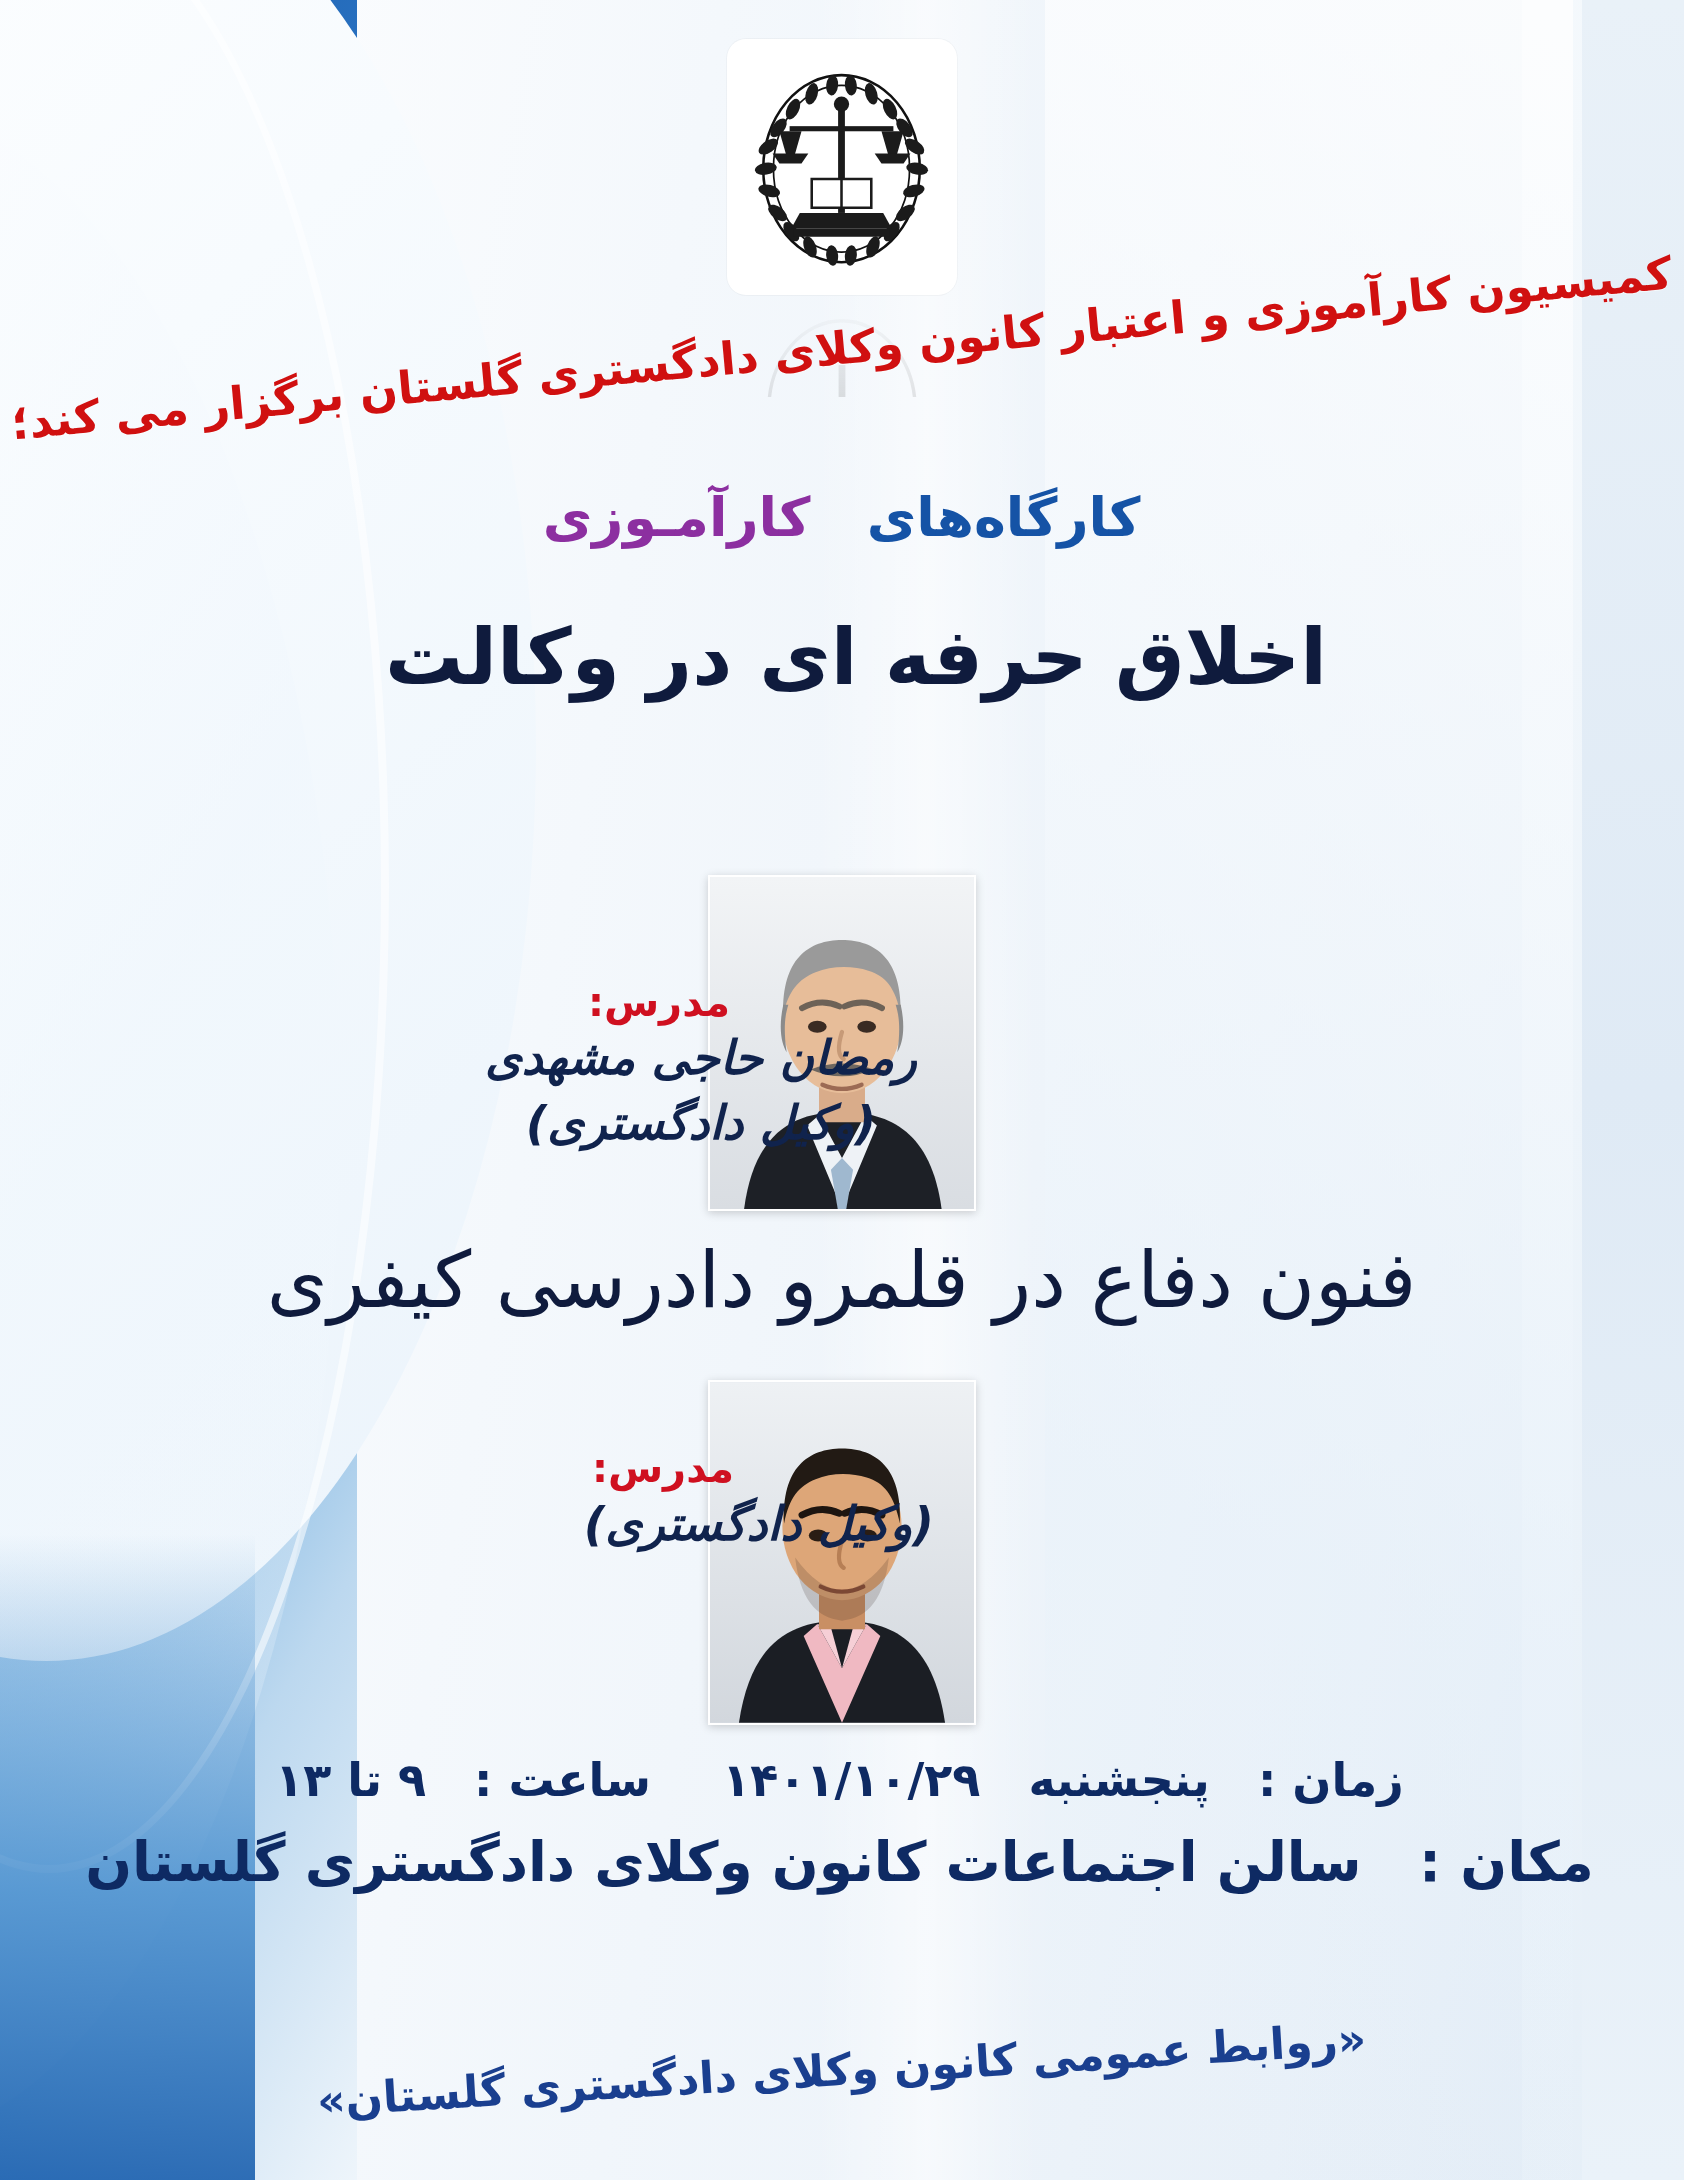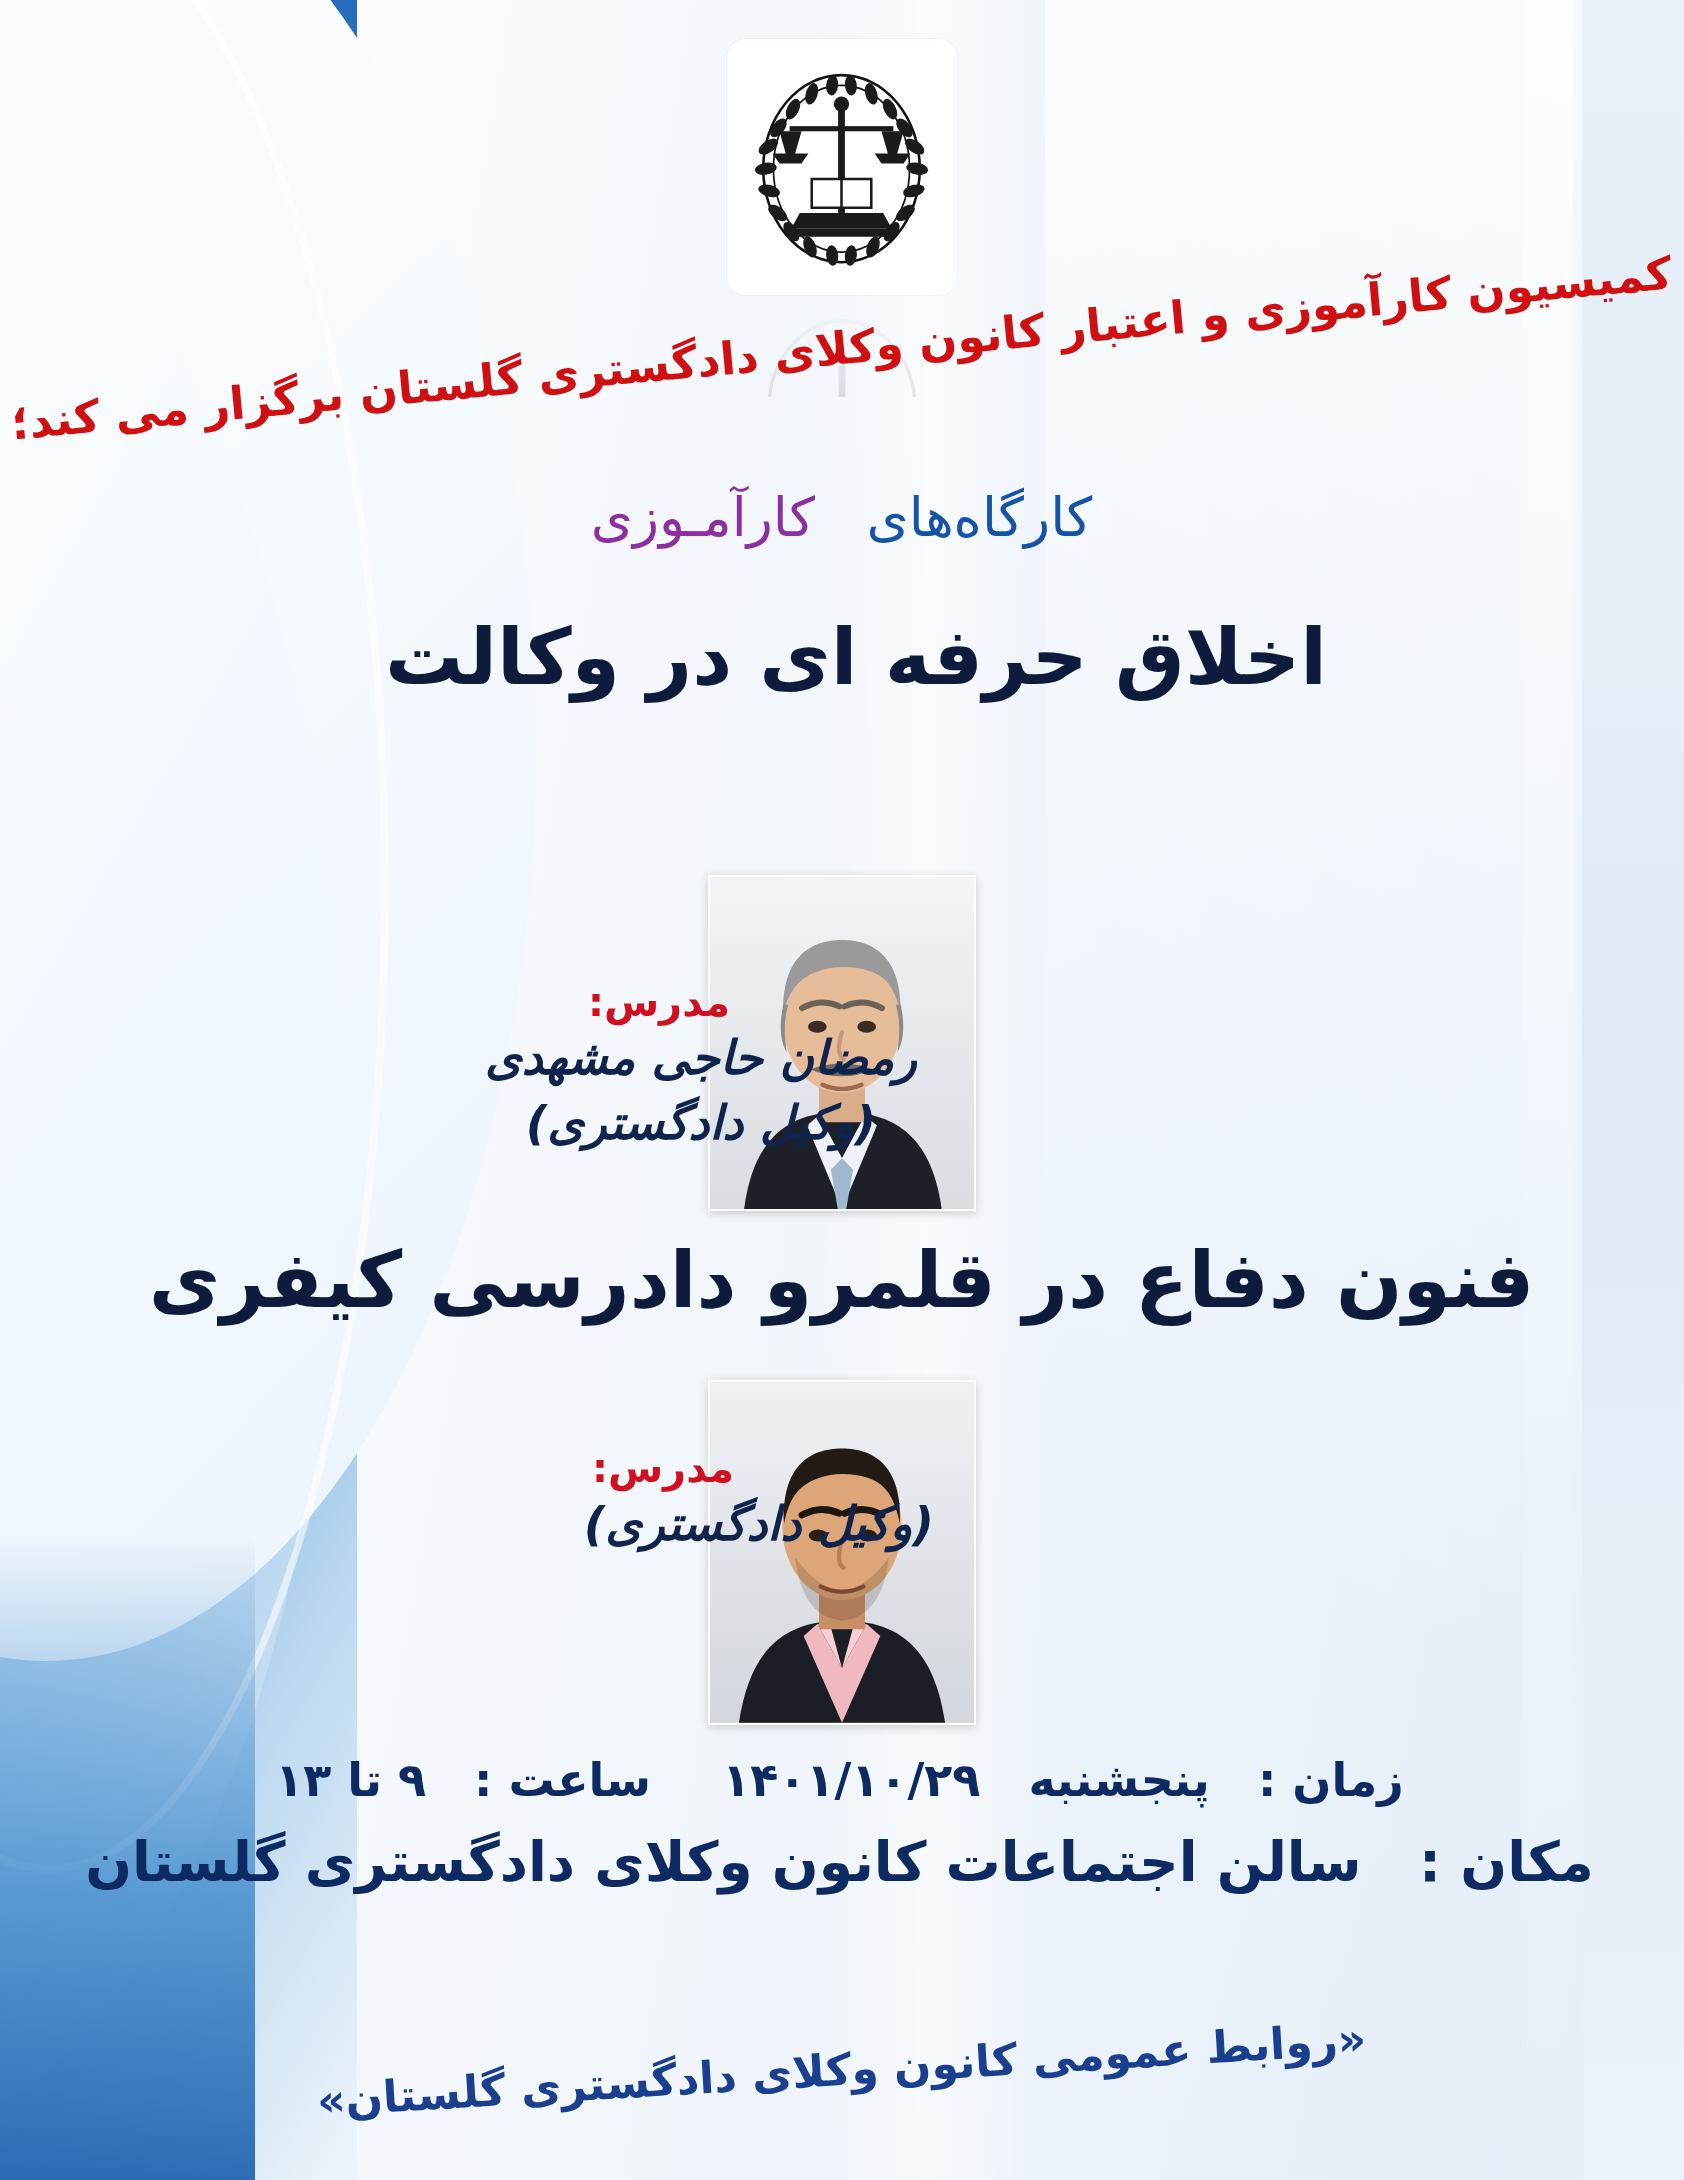--- a/index.html
+++ b/index.html
@@ -132,21 +132,21 @@
     font-weight: 700;
     letter-spacing: 0.4px;
     transform: rotate(-5.2deg);
     text-shadow: 0 0.9px 0 rgba(255,255,255,.6);
   }
 
   .line-workshops {
     position: absolute;
     top: 486px; left: 0; right: 0;
     font-size: 54px;
-    font-weight: 400;
+    font-weight: 700;
   }
   .line-workshops .w1 { color: #1553a6; }
   .line-workshops .w2 { color: #8c2fa0; }
 
   .title-1 {
     position: absolute;
     top: 612px; left: 0; right: 0;
     color: #0f1b3d;
     font-size: 78px;
     font-weight: 700;
@@ -191,21 +191,21 @@
     font-style: italic;
   }
   .sp1-label { top: 965px; right: 954px; }
   .sp1-name  { top: 1026px; right: 767px; }
 
   .title-2 {
     position: absolute;
     top: 1235px; left: 0; right: 0;
     color: #0f1b3d;
     font-size: 78px;
-    font-weight: 700;
+    font-weight: 400;
   }
 
   .sp2-label { top: 1431px; right: 950px; }
   .sp2-name  { top: 1492px; right: 750px; }
 
   .info-line {
     position: absolute;
     left: 0; right: 4px;
     color: #0e2a63;
     font-weight: 700;

